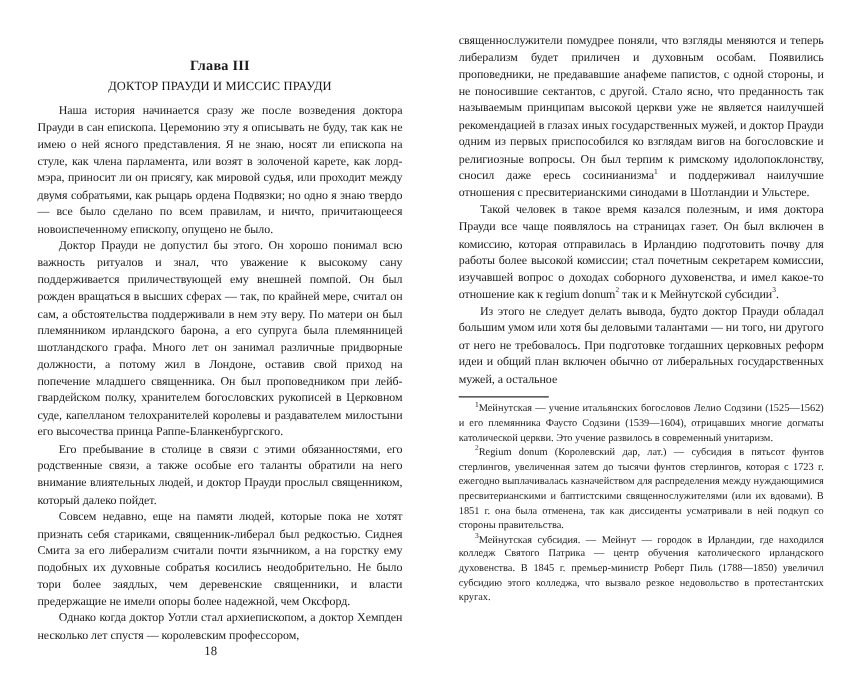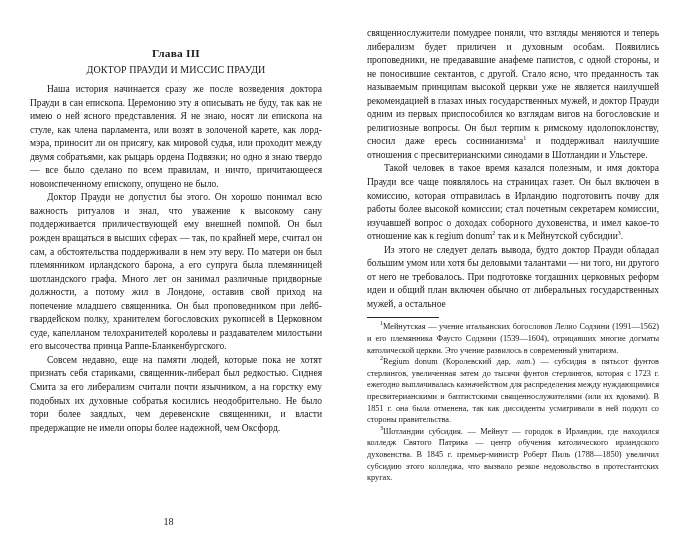--- a/index.html
+++ b/index.html
@@ -90,21 +90,20 @@
     font-size: 6px;
     vertical-align: super;
     line-height: 0;
   }
   .sup {
     font-size: 6px;
     vertical-align: super;
     line-height: 0;
   }
   .lat {
-    font-style: italic;
   }
   .folio {
     position: absolute;
     left: 0;
     right: 0;
     bottom: 28px;
     text-align: center;
     font-size: 10.2px;
     line-height: 13px;
   }
@@ -119,41 +118,43 @@
   <div class="page page-left">
 
     <div class="chapter-head">
       <span class="chapter-label">Глава III</span>
       <span class="chapter-title">ДОКТОР ПРАУДИ И МИССИС ПРАУДИ</span>
     </div>
 
     <div class="body-text">
       <p>Наша история начинается сразу же после возведения доктора Прауди в сан епископа. Церемонию эту я описывать не буду, так как не имею о ней ясного представления. Я не знаю, носят ли епископа на стуле, как члена парламента, или возят в золоченой карете, как лорд-мэра, приносит ли он присягу, как мировой судья, или проходит между двумя собратьями, как рыцарь ордена Подвязки; но одно я знаю твердо — все было сделано по всем правилам, и ничто, причитающееся новоиспеченному епископу, опущено не было.</p>
       <p>Доктор Прауди не допустил бы этого. Он хорошо понимал всю важность ритуалов и знал, что уважение к высокому сану поддерживается приличествующей ему внешней помпой. Он был рожден вращаться в высших сферах — так, по крайней мере, считал он сам, а обстоятельства поддерживали в нем эту веру. По матери он был племянником ирландского барона, а его супруга была племянницей шотландского графа. Много лет он занимал различные придворные должности, а потому жил в Лондоне, оставив свой приход на попечение младшего священника. Он был проповедником при лейб-гвардейском полку, хранителем богословских рукописей в Церковном суде, капелланом телохранителей королевы и раздавателем милостыни его высочества принца Раппе-Бланкенбургского.</p>
+      <p>Его пребывание в столице в связи с этими обязанностями, его родственные связи, а также особые его таланты обратили на него внимание влиятельных людей, и доктор Прауди прослыл священником, который далеко пойдет.</p>
       <p>Совсем недавно, еще на памяти людей, которые пока не хотят признать себя стариками, священник-либерал был редкостью. Сиднея Смита за его либерализм считали почти язычником, а на горстку ему подобных их духовные собратья косились неодобрительно. Не было тори более заядлых, чем деревенские священники, и власти предержащие не имели опоры более надежной, чем Оксфорд.</p>
+      <p>Однако когда доктор Уотли стал архиепископом, а доктор Хемпден несколько лет спустя — королевским профессором,</p>
     </div>
 
     <div class="folio">18</div>
   </div>
 
   <div class="page page-right">
 
     <div class="body-text">
       <p class="cont"><span>священнослужители помудрее поняли, что взгляды меняются и теперь либерализм будет приличен и духовным особам. Появились проповедники, не предававшие анафеме папистов, с одной стороны, и не поносившие сектантов, с другой. Стало ясно, что преданность так называемым принципам высокой церкви уже не является наилучшей рекомендацией в глазах иных государственных мужей, и доктор Прауди одним из первых приспособился ко взглядам вигов на богословские и религиозные вопросы. Он был терпим к римскому идолопоклонству, сносил даже ересь сосинианизма</span><span class="sup">1</span><span> и поддерживал наилучшие отношения с пресвитерианскими синодами в Шотландии и Ульстере.</span></p>
 
       <p><span>Такой человек в такое время казался полезным, и имя доктора Прауди все чаще появлялось на страницах газет. Он был включен в комиссию, которая отправилась в Ирландию подготовить почву для работы более высокой комиссии; стал почетным секретарем комиссии, изучавшей вопрос о доходах соборного духовенства, и имел какое-то отношение как к regium donum</span><span class="sup">2</span><span> так и к Мейнутской субсидии</span><span class="sup">3</span><span>.</span></p>
 
       <p>Из этого не следует делать вывода, будто доктор Прауди обладал большим умом или хотя бы деловыми талантами — ни того, ни другого от него не требовалось. При подготовке тогдашних церковных реформ идеи и общий план включен обычно от либеральных государственных мужей, а остальное</p>
     </div>
 
     <div class="footnotes">
       <div class="fn-rule"></div>
 
-      <p><span class="fn-marker">1</span><span>Мейнутская</span><span> — учение итальянских богословов Лелио Содзини (1991—1562) и его племянника Фаусто Содзини (1539—1604), отрицавших многие догматы католической церкви. Это учение развилось в современный унитаризм.</span></p>
+      <p><span class="fn-marker">1</span><span>Мейнутская</span><span> — учение итальянских богословов Лелио Содзини (1525—1562) и его племянника Фаусто Содзини (1539—1604), отрицавших многие догматы католической церкви. Это учение развилось в современный унитаризм.</span></p>
 
       <p><span class="fn-marker">2</span><span>Regium donum</span><span> (Королевский дар, </span><span class="lat">лат.</span><span>) — субсидия в пятьсот фунтов стерлингов, увеличенная затем до тысячи фунтов стерлингов, которая с 1723 г. ежегодно выплачивалась казначейством для распределения между нуждающимися пресвитерианскими и баптистскими священнослужителями (или их вдовами). В 1851 г. она была отменена, так как диссиденты усматривали в ней подкуп со стороны правительства.</span></p>
 
-      <p><span class="fn-marker">3</span><span>Шотландии субсидия.</span><span> — Мейнут — городок в Ирландии, где находился колледж Святого Патрика — центр обучения католического ирландского духовенства. В 1845 г. премьер-министр Роберт Пиль (1788—1850) увеличил субсидию этого колледжа, что вызвало резкое недовольство в протестантских кругах.</span></p>
+      <p><span class="fn-marker">3</span><span>Мейнутская субсидия.</span><span> — Мейнут — городок в Ирландии, где находился колледж Святого Патрика — центр обучения католического ирландского духовенства. В 1845 г. премьер-министр Роберт Пиль (1788—1850) увеличил субсидию этого колледжа, что вызвало резкое недовольство в протестантских кругах.</span></p>
     </div>
 
   </div>
 
 </div>
 
 </body></html>

